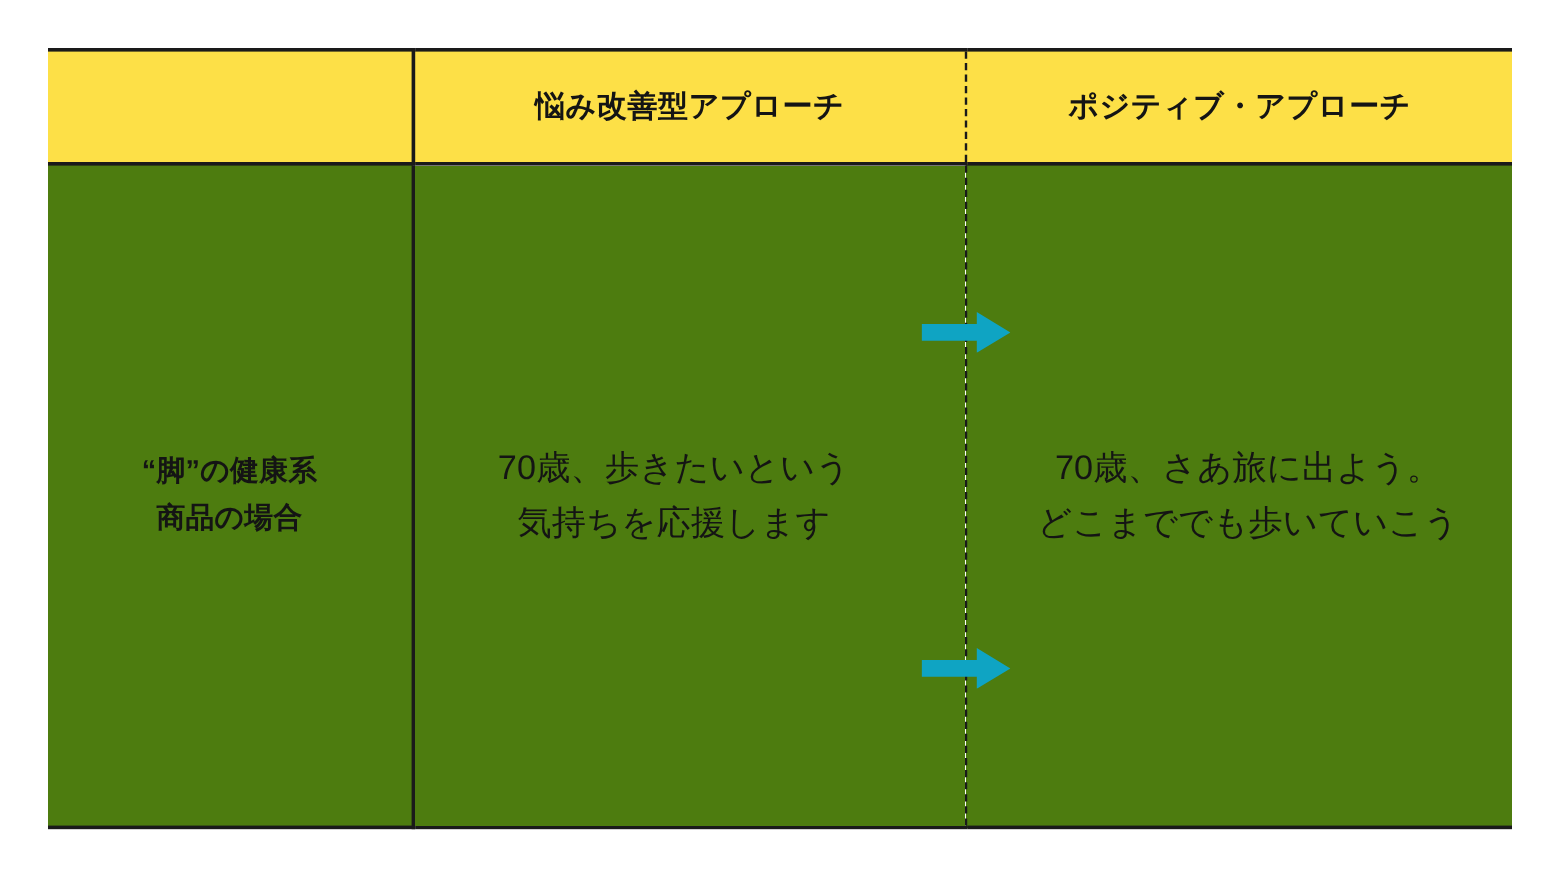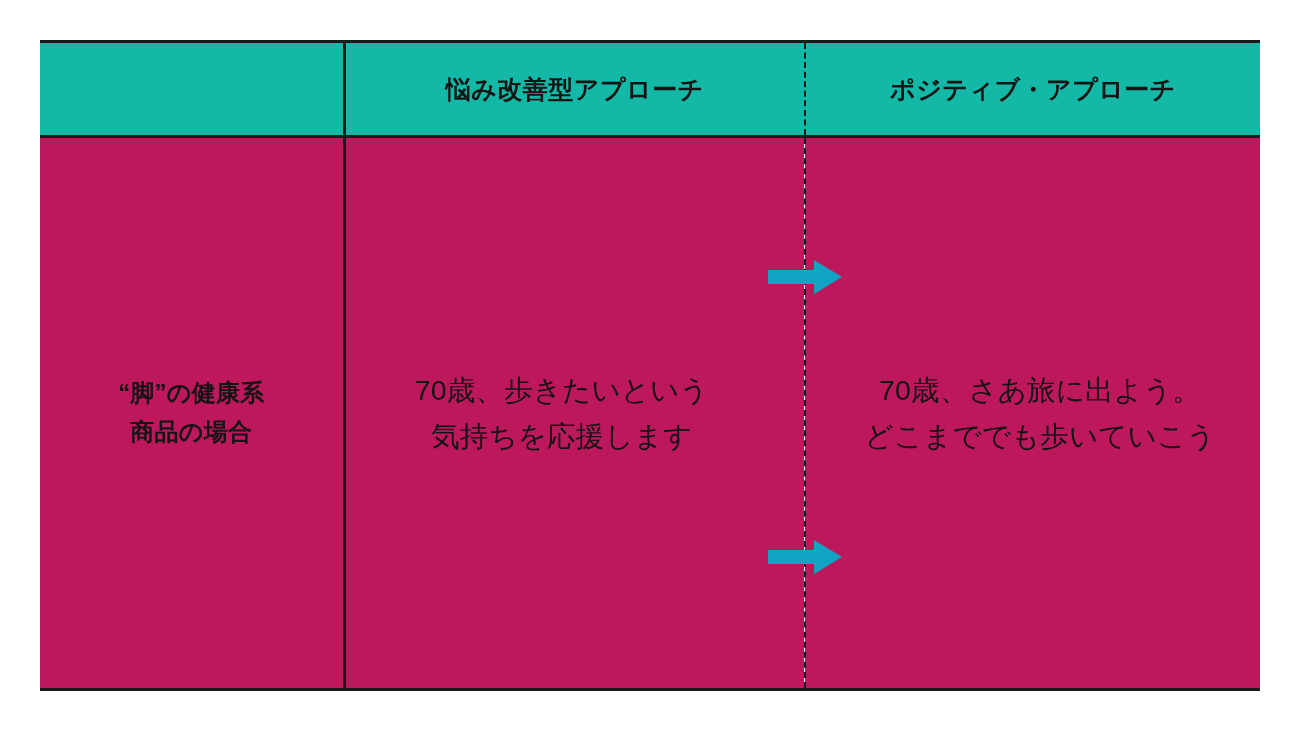--- a/index.html
+++ b/index.html
@@ -50,21 +50,21 @@
 
   
   col.col-label    { width: 304px; }
   col.col-approach { width: 461px; }
   col.col-positive { width: 455px; }
 
   
   .header-row { height: 95px; }
 
   .header-row th {
-    background: #14b8a6;
+    background: #fde047;
     border-top: 3px solid #1a1a1a;
     border-bottom: 3px solid #1a1a1a;
   }
 
   .header-row th.cell-label {
     border-right: 3px solid #1a1a1a;
   }
 
   .header-row th.cell-approach {
     border-right: 2px dashed #1a1a1a;
@@ -85,21 +85,21 @@
 
   .body-row td.cell-label {
     border-right: 3px solid #1a1a1a;
   }
 
   .body-row td.cell-approach {
     border-right: 2px dashed #1a1a1a;
     position: relative;
   }
 
-  .body-row.row-legs td { background: #be185d; }
+  .body-row.row-legs td { background: #4d7c0f; }
   .body-row.row-skincare td { background: #fffdef; }
 
   .body-row.row-legs td { border-bottom: 3px solid #1a1a1a; }
   .body-row.row-skincare td { border-bottom: 3px solid #1a1a1a; }
 
   .row-label {
     display: block;
     font-size: 24px;
     font-weight: bold;
     line-height: 1.62;

